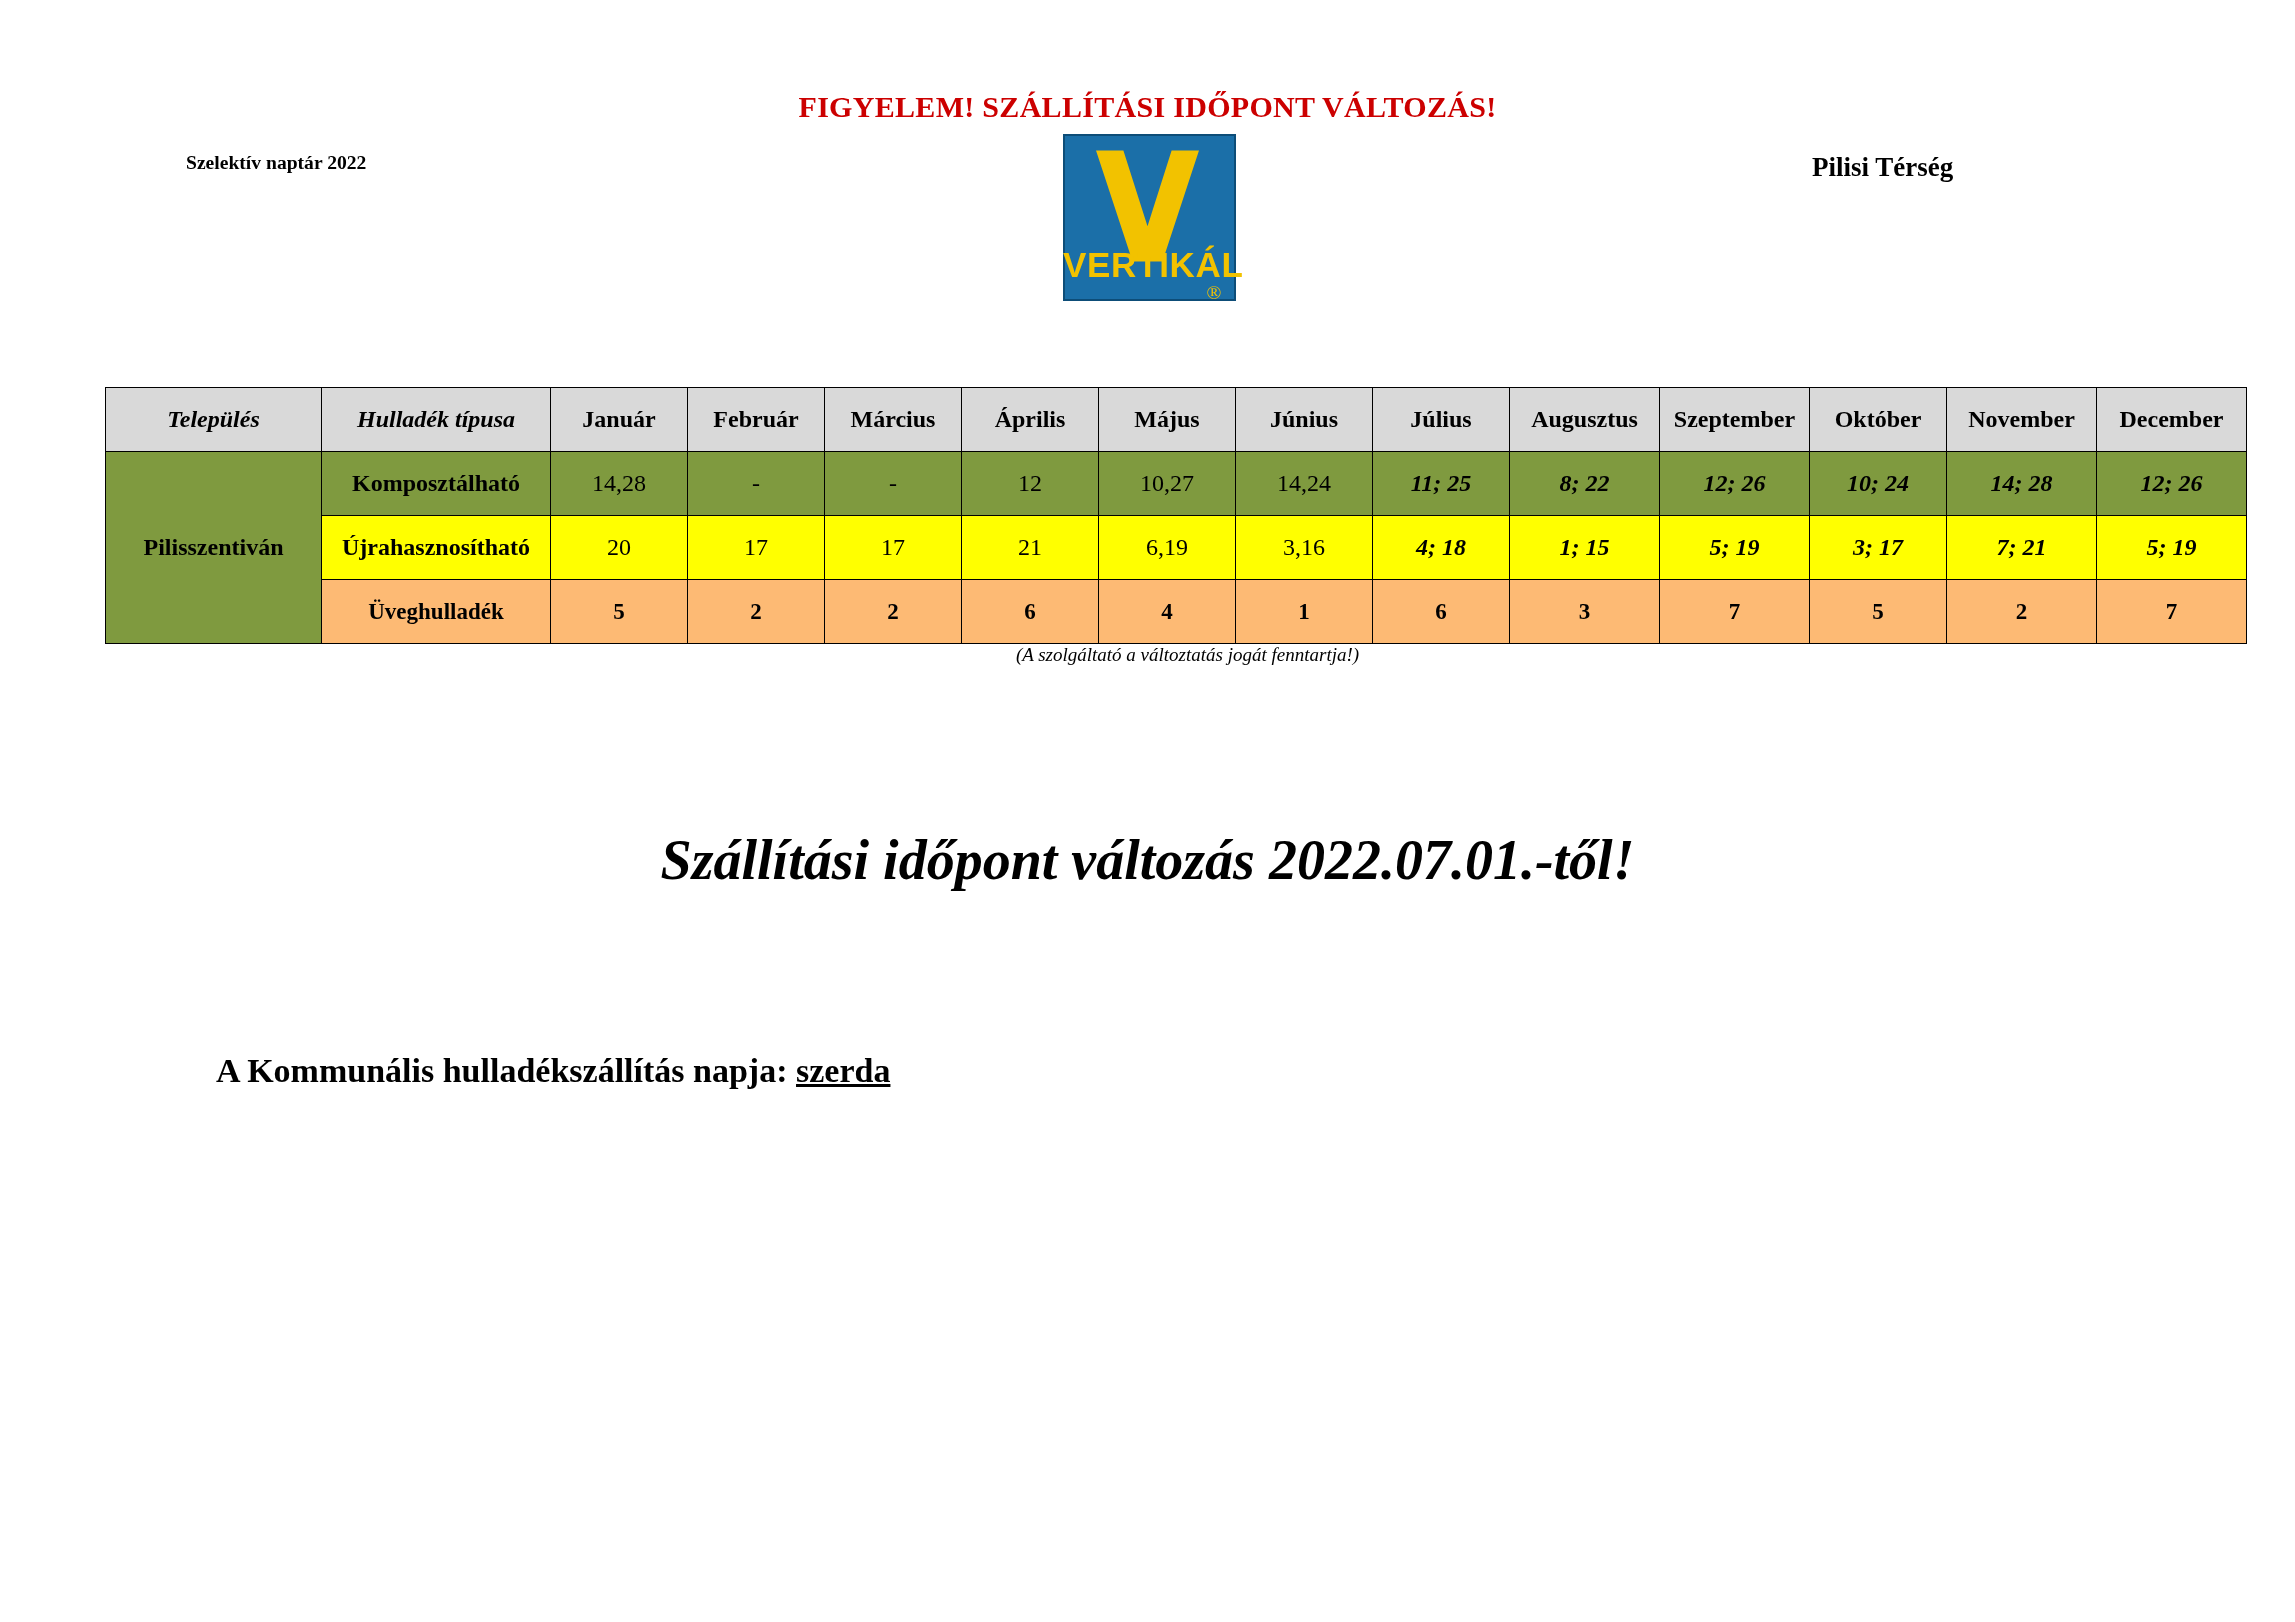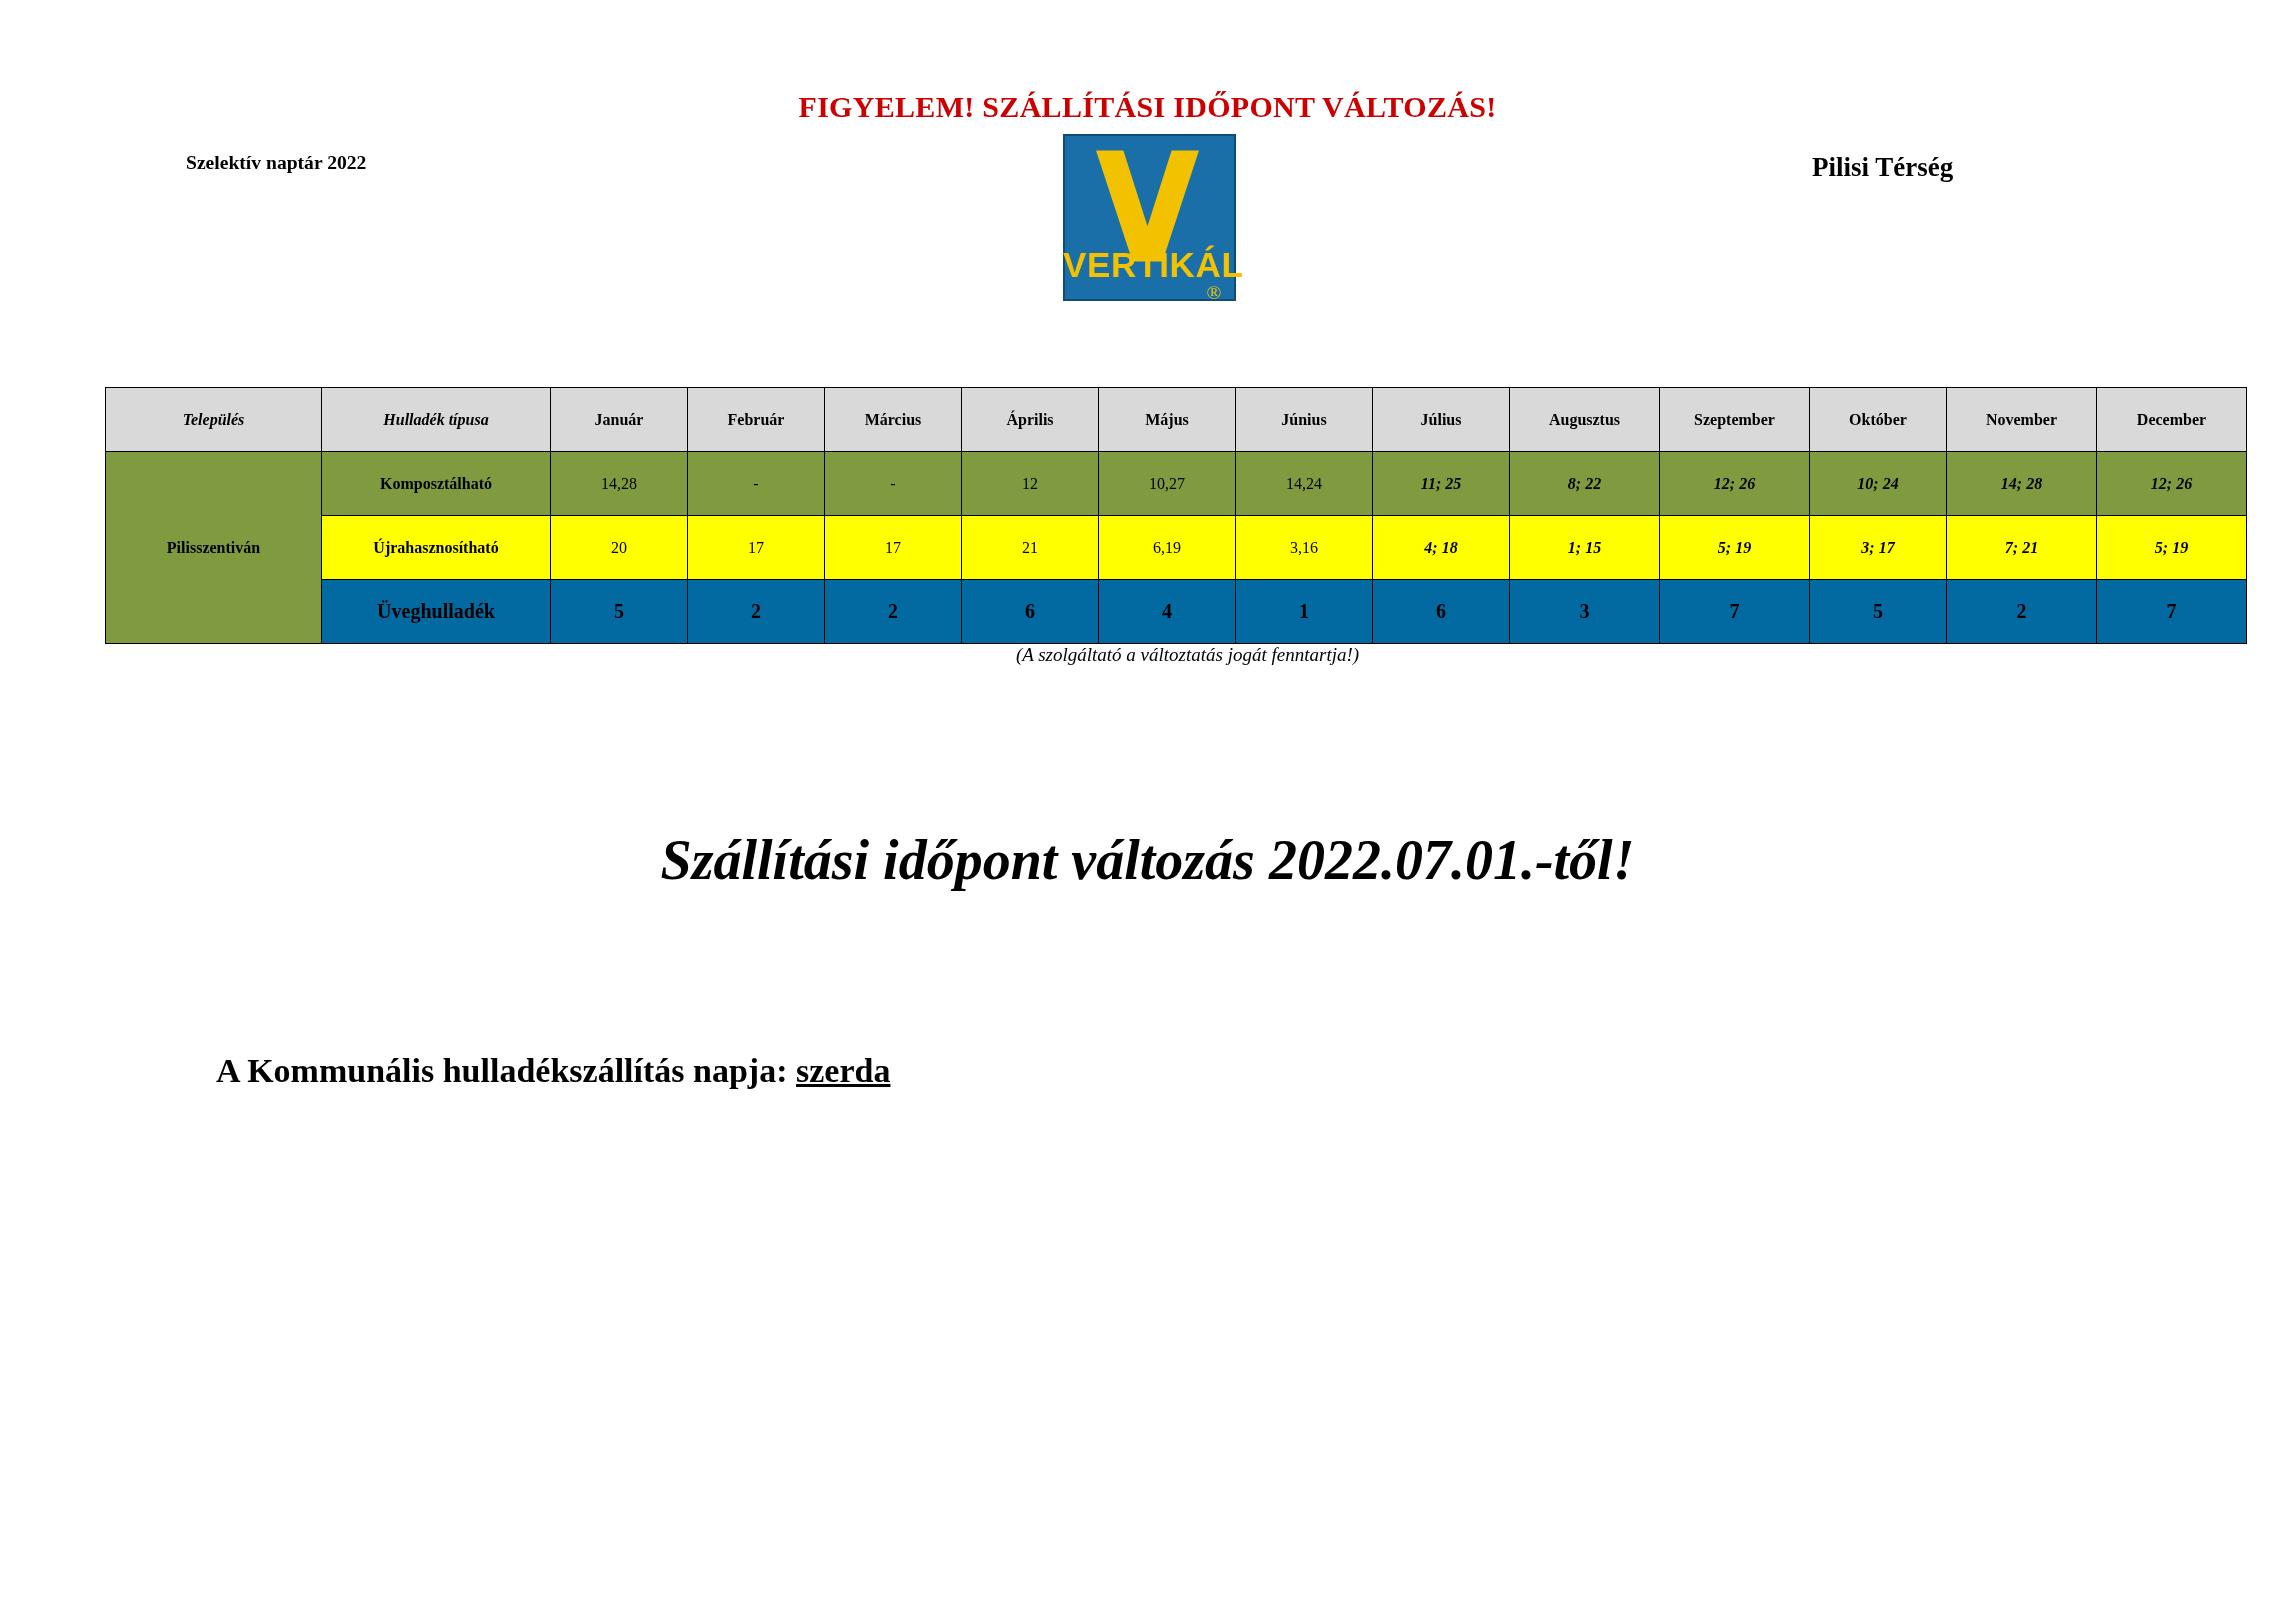--- a/index.html
+++ b/index.html
@@ -102,21 +102,21 @@
     table-layout: fixed;
     width: 2093px;
     font-family: "Liberation Serif", serif;
   }
   table.cal td, table.cal th {
     border: 1.3px solid #000000;
     text-align: center;
     vertical-align: middle;
     padding: 0;
     height: 63px;
-    font-size: 16px;
+    font-size: 24px;
   }
   .th-row th {
     background: #d9d9d9;
     font-weight: bold;
     font-style: italic;
     font-size: 20px;
     height: 42px;
   }
   .th-row th.plain {
     font-style: normal;
@@ -131,21 +131,21 @@
     font-weight: bold;
     font-size: 22px;
   }
   td.type {
     font-weight: bold;
     font-size: 20px;
     text-align: center;
   }
   tr.row-komposzt td { background: #7f9a3f; color: #000; }
   tr.row-ujra td     { background: #ffff00; color: #000; }
-  tr.row-uveg td     { background: #0369a1; color: #000; font-weight: bold; font-size: 20px; }
+  tr.row-uveg td     { background: #fdba74; color: #000; font-weight: bold; font-size: 23px; }
 
   tr.row-komposzt td.ital, tr.row-ujra td.ital {
     font-style: italic;
     font-weight: bold;
   }
   tr.row-uveg td.type { font-weight: bold; }
 
   .note {
     position: absolute;
     top: 644px;

